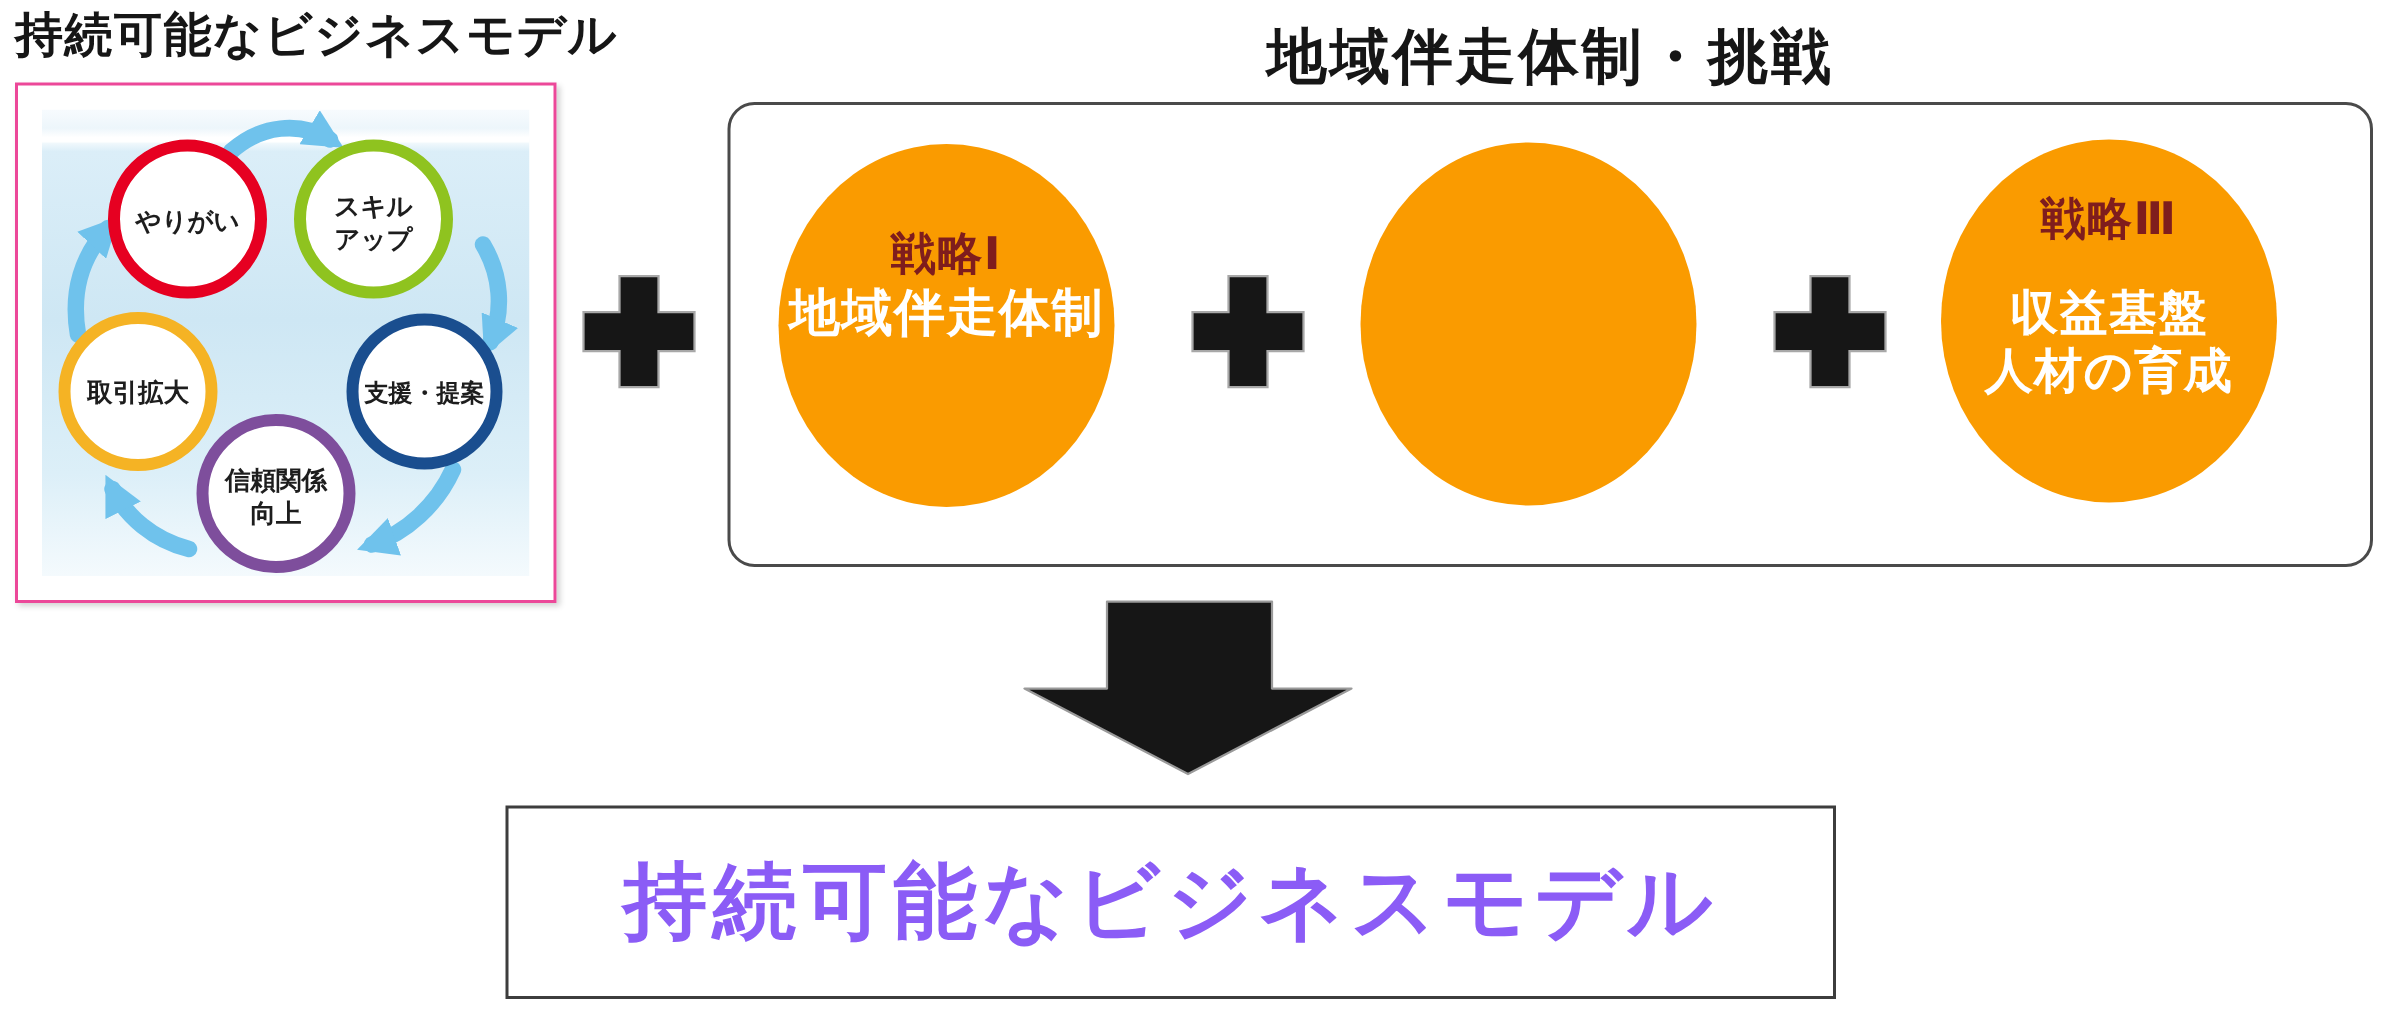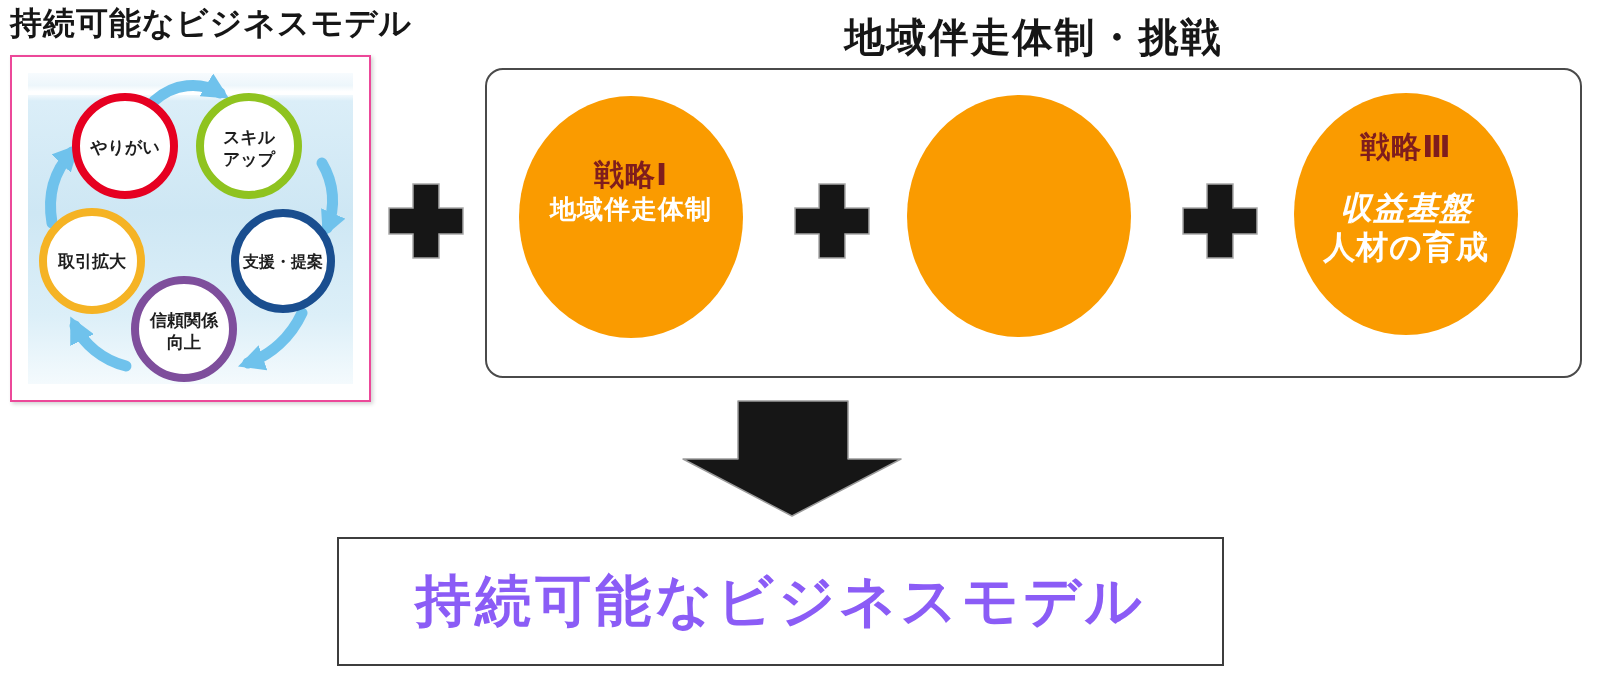--- a/index.html
+++ b/index.html
@@ -21,21 +21,21 @@
 
   
   .plus{position:absolute;width:80px;height:80px;}
 
   
   .strategy-box{position:absolute;left:485px;top:68px;width:1097px;height:310px;box-sizing:border-box;
     border:2px solid #4a4a4a;border-radius:18px;background:#ffffff;}
   .strategy-circle{position:absolute;width:224px;height:242px;border-radius:50%;
     display:flex;flex-direction:column;align-items:center;justify-content:center;text-align:center;}
   .strategy-label{font-size:30px;font-weight:bold;color:#7f1d1d;letter-spacing:1px;line-height:1.1;}
-  .strategy-name{font-size:26px;font-weight:bold;color:#ffffff;letter-spacing:1px;line-height:1.15;margin-top:4px;}
+  .strategy-name{font-size:34px;font-weight:bold;color:#ffffff;letter-spacing:1px;line-height:1.15;margin-top:4px;}
   .strategy-name.multi{font-size:32px;margin-top:16px;line-height:1.2;}
   .shift-up-26{transform:translateY(-26px);}
   .shift-up-16{transform:translateY(-16px);}
 
   
   .down-arrow{position:absolute;left:681px;top:400px;}
 
   
   .result-box{position:absolute;left:337px;top:537px;width:887px;height:129px;box-sizing:border-box;
     border:2px solid #3d3d3d;background:#ffffff;display:flex;align-items:center;justify-content:center;}
@@ -120,21 +120,21 @@
     </div>
   </div>
 
   <svg class="plus" style="left:1180px;top:181px;" viewBox="0 0 80 80">
     <path d="M27 3 H53 V27 H77 V53 H53 V77 H27 V53 H3 V27 H27 Z" fill="#161616" stroke="#A8A8A8" stroke-width="1.5"></path>
   </svg>
 
   <div class="strategy-circle" style="left: 1294px; top: 93px; background-color: rgb(250, 155, 0);">
     <div class="shift-up-16">
       <div class="strategy-label">戦略Ⅲ</div>
-      <div class="strategy-name multi" style="margin-top:26px;font-style:italic;">収益基盤</div>
+      <div class="strategy-name multi" style="margin-top:26px;">収益基盤</div>
       <div class="strategy-name multi" style="margin-top:0;">人材の育成</div>
     </div>
   </div>
 
   <svg class="down-arrow" width="222" height="118" viewBox="0 0 222 118">
     <path d="M57 1 H167 V59 H220 L111 116 L2 59 H57 Z" fill="#161616" stroke="#9A9A9A" stroke-width="1.5" stroke-linejoin="round"></path>
   </svg>
 
   <div class="result-box">
     <span class="result-text">持続可能なビジネスモデル</span>

